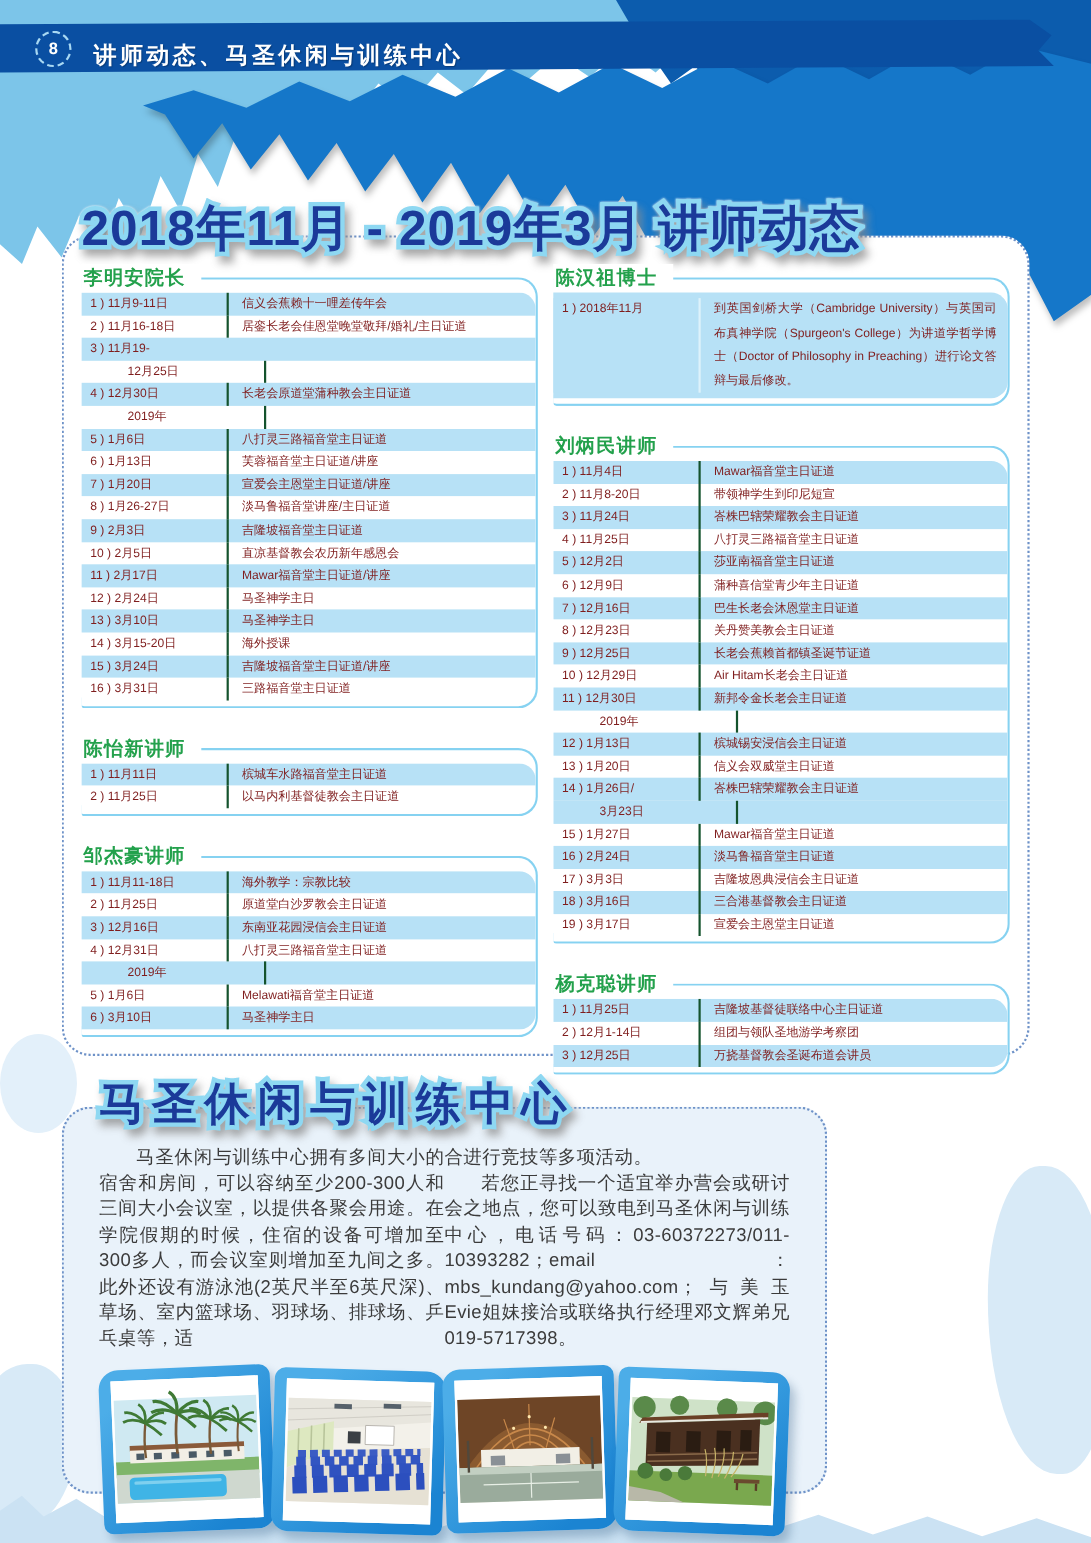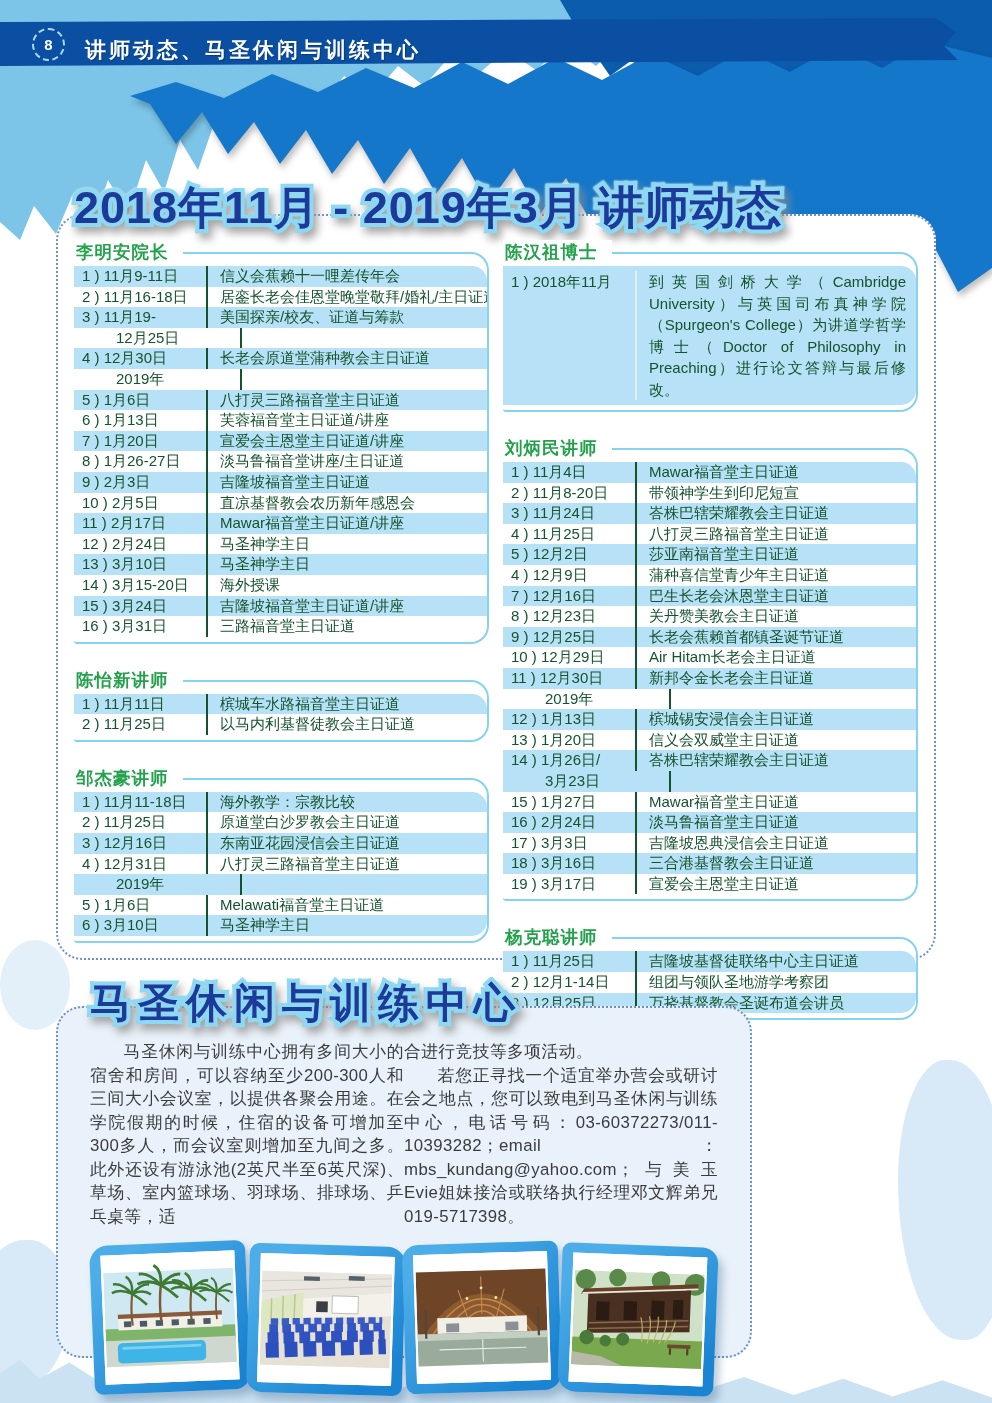--- a/index.html
+++ b/index.html
@@ -27,21 +27,21 @@
   .box1{position:absolute;top:214px;left:56px;width:880px;height:746px;border:2px dotted #6e92c8;
         border-radius:26px;padding:0 16px;box-sizing:border-box;background:#fff;z-index:2;}
   .cols{display:flex;gap:14px;margin-top:18px;}
   .col{flex:1;min-width:0;}
 
   .lect{position:relative;border:2.5px solid #86d2f1;border-left:none;
         border-radius:3px 18px 18px 3px;margin-bottom:36px;}
   .lhead{position:absolute;top:-14px;left:0;background:#fff;padding:0 14px 0 2px;color:#23a14c;
          font-weight:bold;font-size:17.5px;letter-spacing:1px;line-height:24px;text-align:right;}
   .lbody{margin:12px 0 5px;overflow:hidden;border-radius:0 15px 15px 0;}
-  .row{display:flex;align-items:stretch;min-height:20.6px;font-size:15px;line-height:20.6px;color:#14532d;}
+  .row{display:flex;align-items:stretch;min-height:20.6px;font-size:11px;line-height:20.6px;color:#7f1d1d;}
   .row.sh{background:#b7e1f6;}
   .cd{flex:0 0 124px;padding-left:8px;white-space:nowrap;}
   .row.cont .cd{padding-left:42px;}
   .ct{flex:1;border-left:2px solid #14532d;padding-left:12px;white-space:nowrap;}
   .lect.blk .lbody{background:#b7e1f6;padding:5px 0;}
   .lect.blk .row{line-height:21.5px;}
   .lect.blk .ct{border-left-color:#ddf2fb;white-space:normal;text-align:justify;padding-right:10px;}
 
   
   .box2{position:absolute;top:1006px;left:56px;width:696px;height:352px;background:#e9f2fa;
@@ -106,21 +106,20 @@
               <div class="row sh">
                 <span class="cd">1 ) 11月9-11日</span>
                 <span class="ct">信义会蕉赖十一哩差传年会</span>
               </div>
               <div class="row">
                 <span class="cd">2 ) 11月16-18日</span>
                 <span class="ct">居銮长老会佳恩堂晚堂敬拜/婚礼/主日证道</span>
               </div>
               <div class="row sh">
                 <span class="cd">3 ) 11月19-</span>
-                <span class="ct">美国探亲/校友、证道与筹款</span>
               </div>
               <div class="row cont">
                 <span class="cd">12月25日</span>
                 <span class="ct"></span>
               </div>
               <div class="row sh">
                 <span class="cd">4 ) 12月30日</span>
                 <span class="ct">长老会原道堂蒲种教会主日证道</span>
               </div>
               <div class="row cont">
@@ -251,21 +250,21 @@
               </div>
               <div class="row">
                 <span class="cd">4 ) 11月25日</span>
                 <span class="ct">八打灵三路福音堂主日证道</span>
               </div>
               <div class="row sh">
                 <span class="cd">5 ) 12月2日</span>
                 <span class="ct">莎亚南福音堂主日证道</span>
               </div>
               <div class="row">
-                <span class="cd">4 ) 12月9日</span>
+                <span class="cd">6 ) 12月9日</span>
                 <span class="ct">蒲种喜信堂青少年主日证道</span>
               </div>
               <div class="row sh">
                 <span class="cd">7 ) 12月16日</span>
                 <span class="ct">巴生长老会沐恩堂主日证道</span>
               </div>
               <div class="row">
                 <span class="cd">8 ) 12月23日</span>
                 <span class="ct">关丹赞美教会主日证道</span>
               </div>

